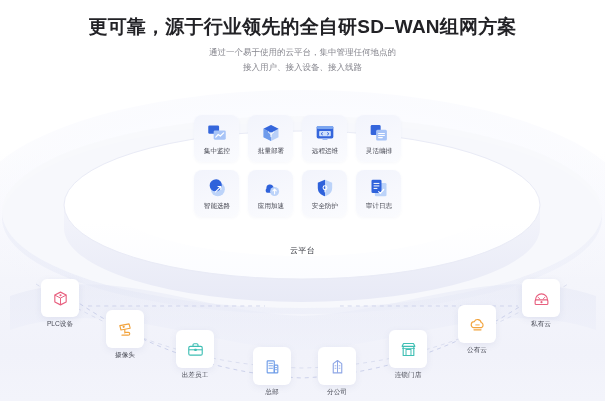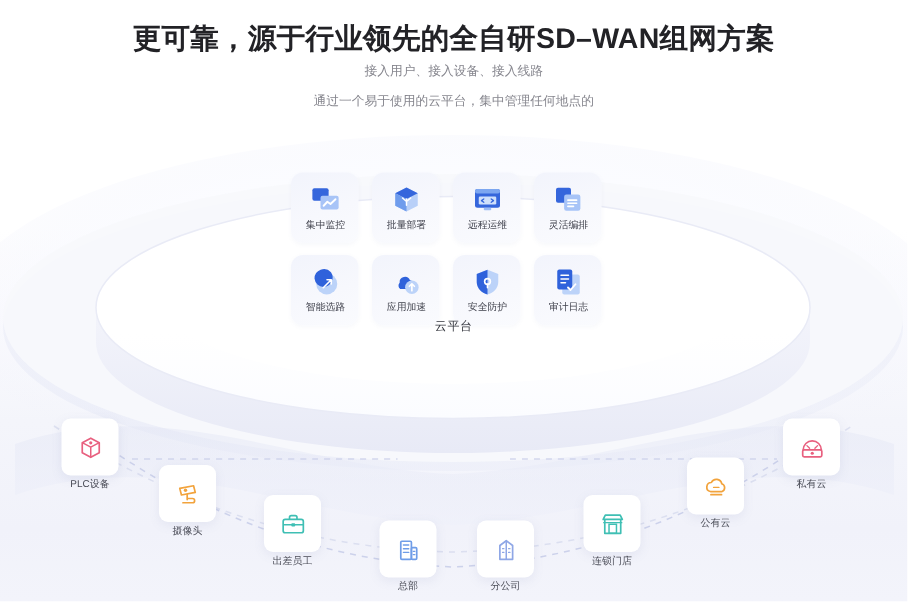--- a/index.html
+++ b/index.html
@@ -24,21 +24,21 @@
   .grid{position:absolute;left:194px;top:115px;width:218px;}
   .grow{display:flex;gap:9px;margin-bottom:8px;}
   .gcard{width:45px;height:47px;border-radius:8px;
     background:linear-gradient(160deg,#f2f4fc 0%,#f7f8fd 55%,#fafbfe 100%);
     display:flex;flex-direction:column;align-items:center;justify-content:center;
     box-shadow:0 1px 3px rgba(100,110,180,.05);}
   .gcard .gi{width:20px;height:20px;margin-bottom:3px;display:block;}
   .gcard .gl{font-size:7px;color:#40424d;line-height:9px;white-space:nowrap;
              transform:scale(.94);}
 
-  .platform-label{position:absolute;left:0;right:0;top:212px;text-align:center;
+  .platform-label{position:absolute;left:0;right:0;top:245px;text-align:center;
     font-size:8px;color:#35373f;letter-spacing:.4px;}
 
   
   .inet{position:absolute;left:0;right:0;top:300px;text-align:center;
     font-size:7.5px;color:#5e6070;letter-spacing:.3px;}
 
   
   .node{position:absolute;width:38px;height:38px;border-radius:6px;background:#ffffff;
     box-shadow:0 2px 7px rgba(112,120,170,.10);
     display:flex;align-items:center;justify-content:center;}
@@ -96,22 +96,22 @@
     <path d="M 60 290 C 140 348 220 374 302 378 C 384 374 464 348 544 290" fill="none" stroke="#c6cbe8" stroke-width="1" stroke-dasharray="4 4" opacity=".85"></path>
 
     <path d="M 36 284 C 130 344 215 366 302 368 C 389 366 474 344 568 284" fill="none" stroke="#cdd2ea" stroke-width="1" stroke-dasharray="4 4" opacity=".6"></path>
 
     <path d="M 88 306 C 160 306 230 306 265 306" fill="none" stroke="#c9cee9" stroke-width="1" stroke-dasharray="4 4" opacity=".8"></path>
     <path d="M 340 306 C 380 306 450 306 518 306" fill="none" stroke="#c9cee9" stroke-width="1" stroke-dasharray="4 4" opacity=".8"></path>
   </svg>
 
   <div class="hdr">
     <div class="title">更可靠，源于行业领先的全自研SD–WAN组网方案</div>
+    <div class="sub">通过一个易于使用的云平台，集中管理任何地点的</div>
     <div class="sub" style="margin-top:1px">接入用户、接入设备、接入线路</div>
-    <div class="sub">通过一个易于使用的云平台，集中管理任何地点的</div>
   </div>
 
   <div class="grid">
 
     <div class="grow">
 
       <div class="gcard">
         <svg class="gi" viewBox="0 0 24 24">
           <rect x="1.5" y="3" width="13" height="10" rx="1.6" fill="#3566dc"></rect>
           <rect x="8" y="9" width="14.5" height="11" rx="1.6" fill="#a8c4f7"></rect>

